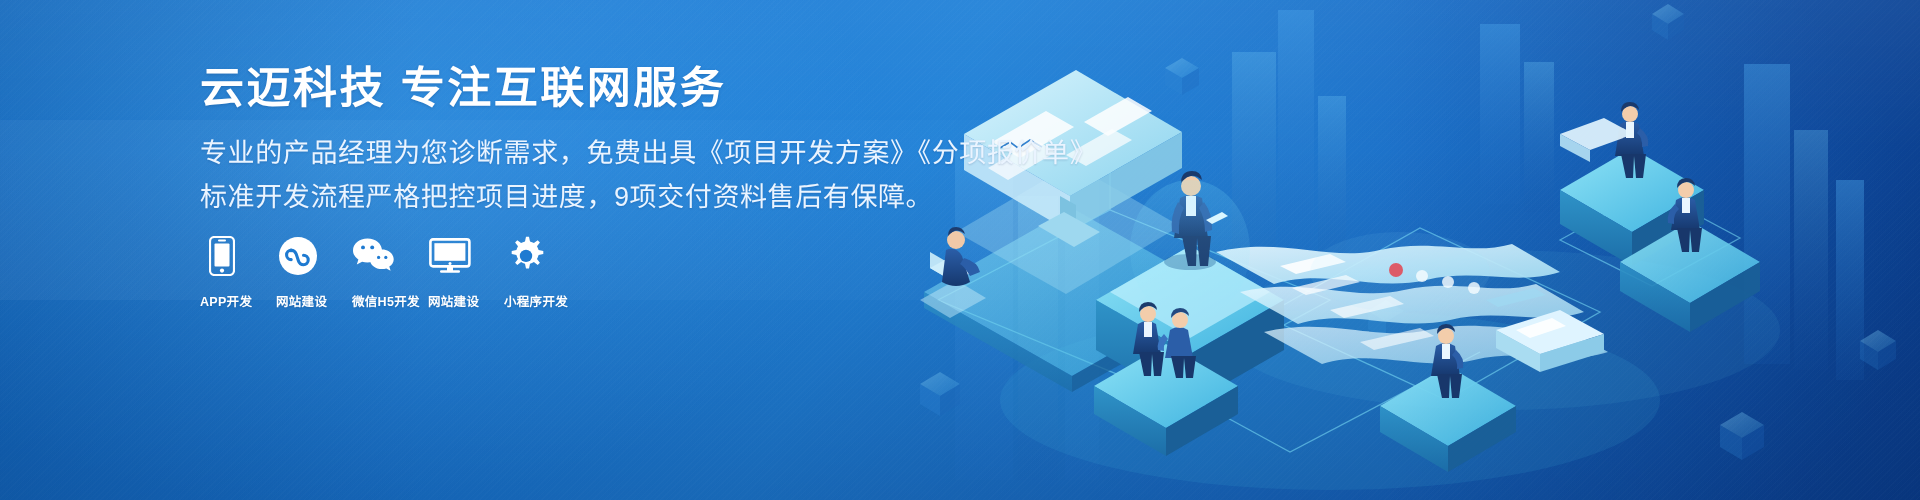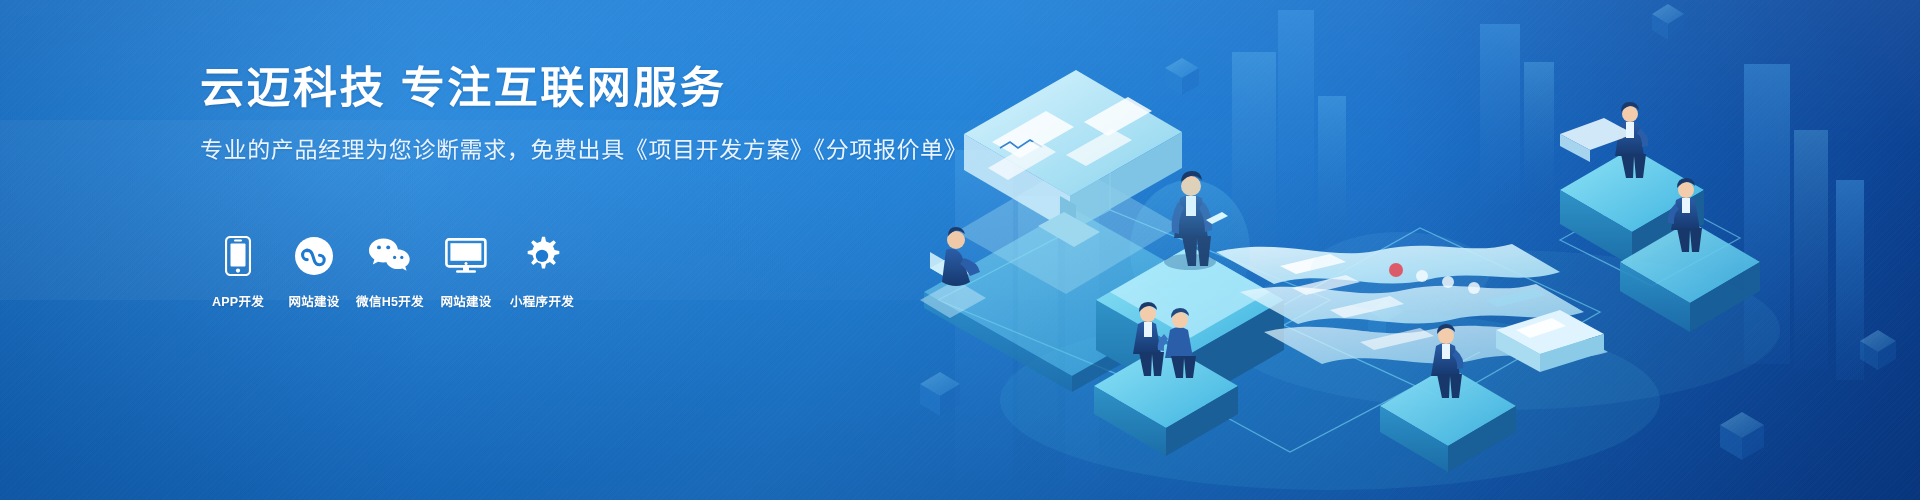--- a/index.html
+++ b/index.html
@@ -59,21 +59,21 @@
     font-size: 44px;
     font-weight: bold;
     letter-spacing: 2.5px;
     line-height: 1.18;
     white-space: nowrap;
     margin: 0 0 18px 0;
     text-shadow: 0 1px 3px rgba(6,40,95,.22);
   }
   .subline {
     color: #eaf4ff;
-    font-size: 23px;
+    font-size: 27px;
     line-height: 1.62;
     letter-spacing: .6px;
     white-space: nowrap;
     margin: 0;
     text-shadow: 0 1px 2px rgba(6,40,95,.18);
   }
 
   
   .services {
     position: absolute;
@@ -81,21 +81,21 @@
     top: 234px;
     display: flex;
     align-items: flex-start;
     gap: 0;
     z-index: 8;
   }
   .service {
     width: 76px;
     display: flex;
     flex-direction: column;
-    align-items: center;
+    align-items: flex-start;
     cursor: pointer;
   }
   .service-icon {
     height: 44px;
     width: 44px;
     display: flex;
     align-items: center;
     justify-content: center;
     margin-bottom: 13px;
   }
@@ -398,20 +398,21 @@
       </g>
 
       <ellipse cx="330" cy="250" rx="60" ry="70" fill="url(#glowG)" opacity=".35"></ellipse>
       <ellipse cx="540" cy="272" rx="90" ry="40" fill="#9beaff" opacity=".08"></ellipse>
     </svg>
   </div>
 
   <div class="content">
     <h1 class="headline">云迈科技 专注互联网服务</h1>
     <p class="subline">专业的产品经理为您诊断需求，免费出具《项目开发方案》《分项报价单》</p>
+    <p class="subline">标准开发流程严格把控项目进度，9项交付资料售后有保障。</p>
   </div>
 
   <div class="services">
 
     <div class="service">
       <span class="service-icon">
         <svg width="26" height="40" viewBox="0 0 26 40" xmlns="http://www.w3.org/2000/svg">
           <rect x="1" y="1" width="24" height="38" rx="4.5" ry="4.5" fill="none" stroke="#ffffff" stroke-width="2.2"></rect>
           <rect x="5.5" y="7.5" width="15" height="23" rx="1" fill="#ffffff"></rect>
           <rect x="9" y="3.6" width="8" height="1.9" rx="1" fill="#ffffff"></rect>

